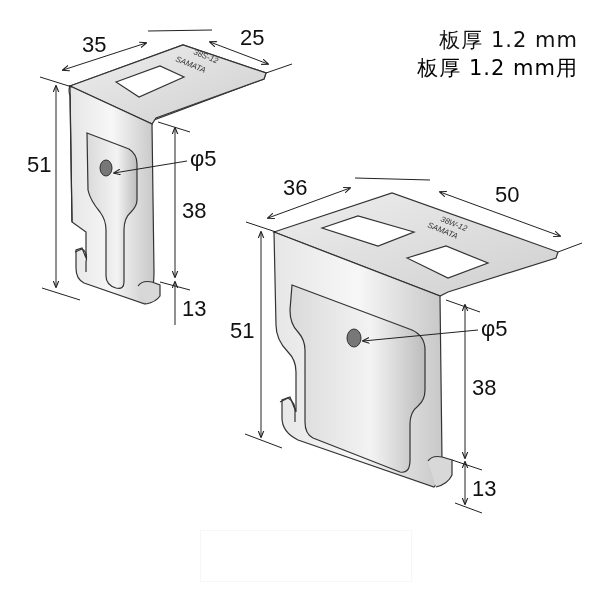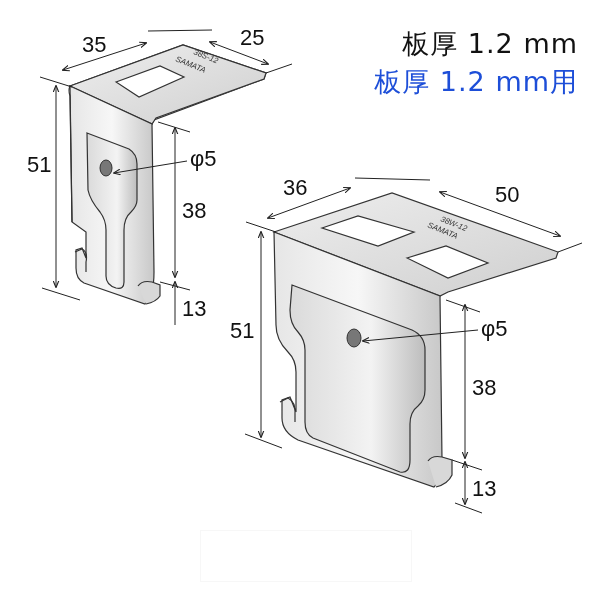--- a/index.html
+++ b/index.html
@@ -1,24 +1,24 @@
 <!DOCTYPE html>
 <html><head>
 <meta charset="utf-8">
 <style>
   html, body { margin: 0; padding: 0; background: #ffffff; }
   body { width: 600px; height: 600px; position: relative; overflow: hidden;
          font-family: "Liberation Sans", "DejaVu Sans", sans-serif; }
   svg { position: absolute; left: 0; top: 0; }
   .dimtxt { font-family: "Liberation Sans", "DejaVu Sans", sans-serif; font-size: 22px; fill: #111; }
   .stamp { font-family: "Liberation Sans", sans-serif; font-size: 8px; fill: #333; font-style: italic; }
-  .spec { position: absolute; right: 22px; font-family: "DejaVu Sans", sans-serif; font-size: 27px;
+  .spec { position: absolute; right: 22px; font-family: "DejaVu Sans", sans-serif; font-size: 21px;
           letter-spacing: 1px; white-space: nowrap; }
   #spec1 { top: 26px; color: #111111; }
-  #spec2 { top: 64px; color: #1d4ed8; }
+  #spec2 { top: 54px; color: #000000; }
   .pad { position: absolute; left: 200px; top: 530px; width: 210px; height: 50px; border: 1px solid #f7f7f7; }
 </style>
 </head>
 <body>
 
 <div id="spec1" class="spec">板厚 1.2 mm</div>
 <div id="spec2" class="spec">板厚 1.2 mm用</div>
 
 <svg width="600" height="600" viewBox="0 0 600 600">
   <defs>

